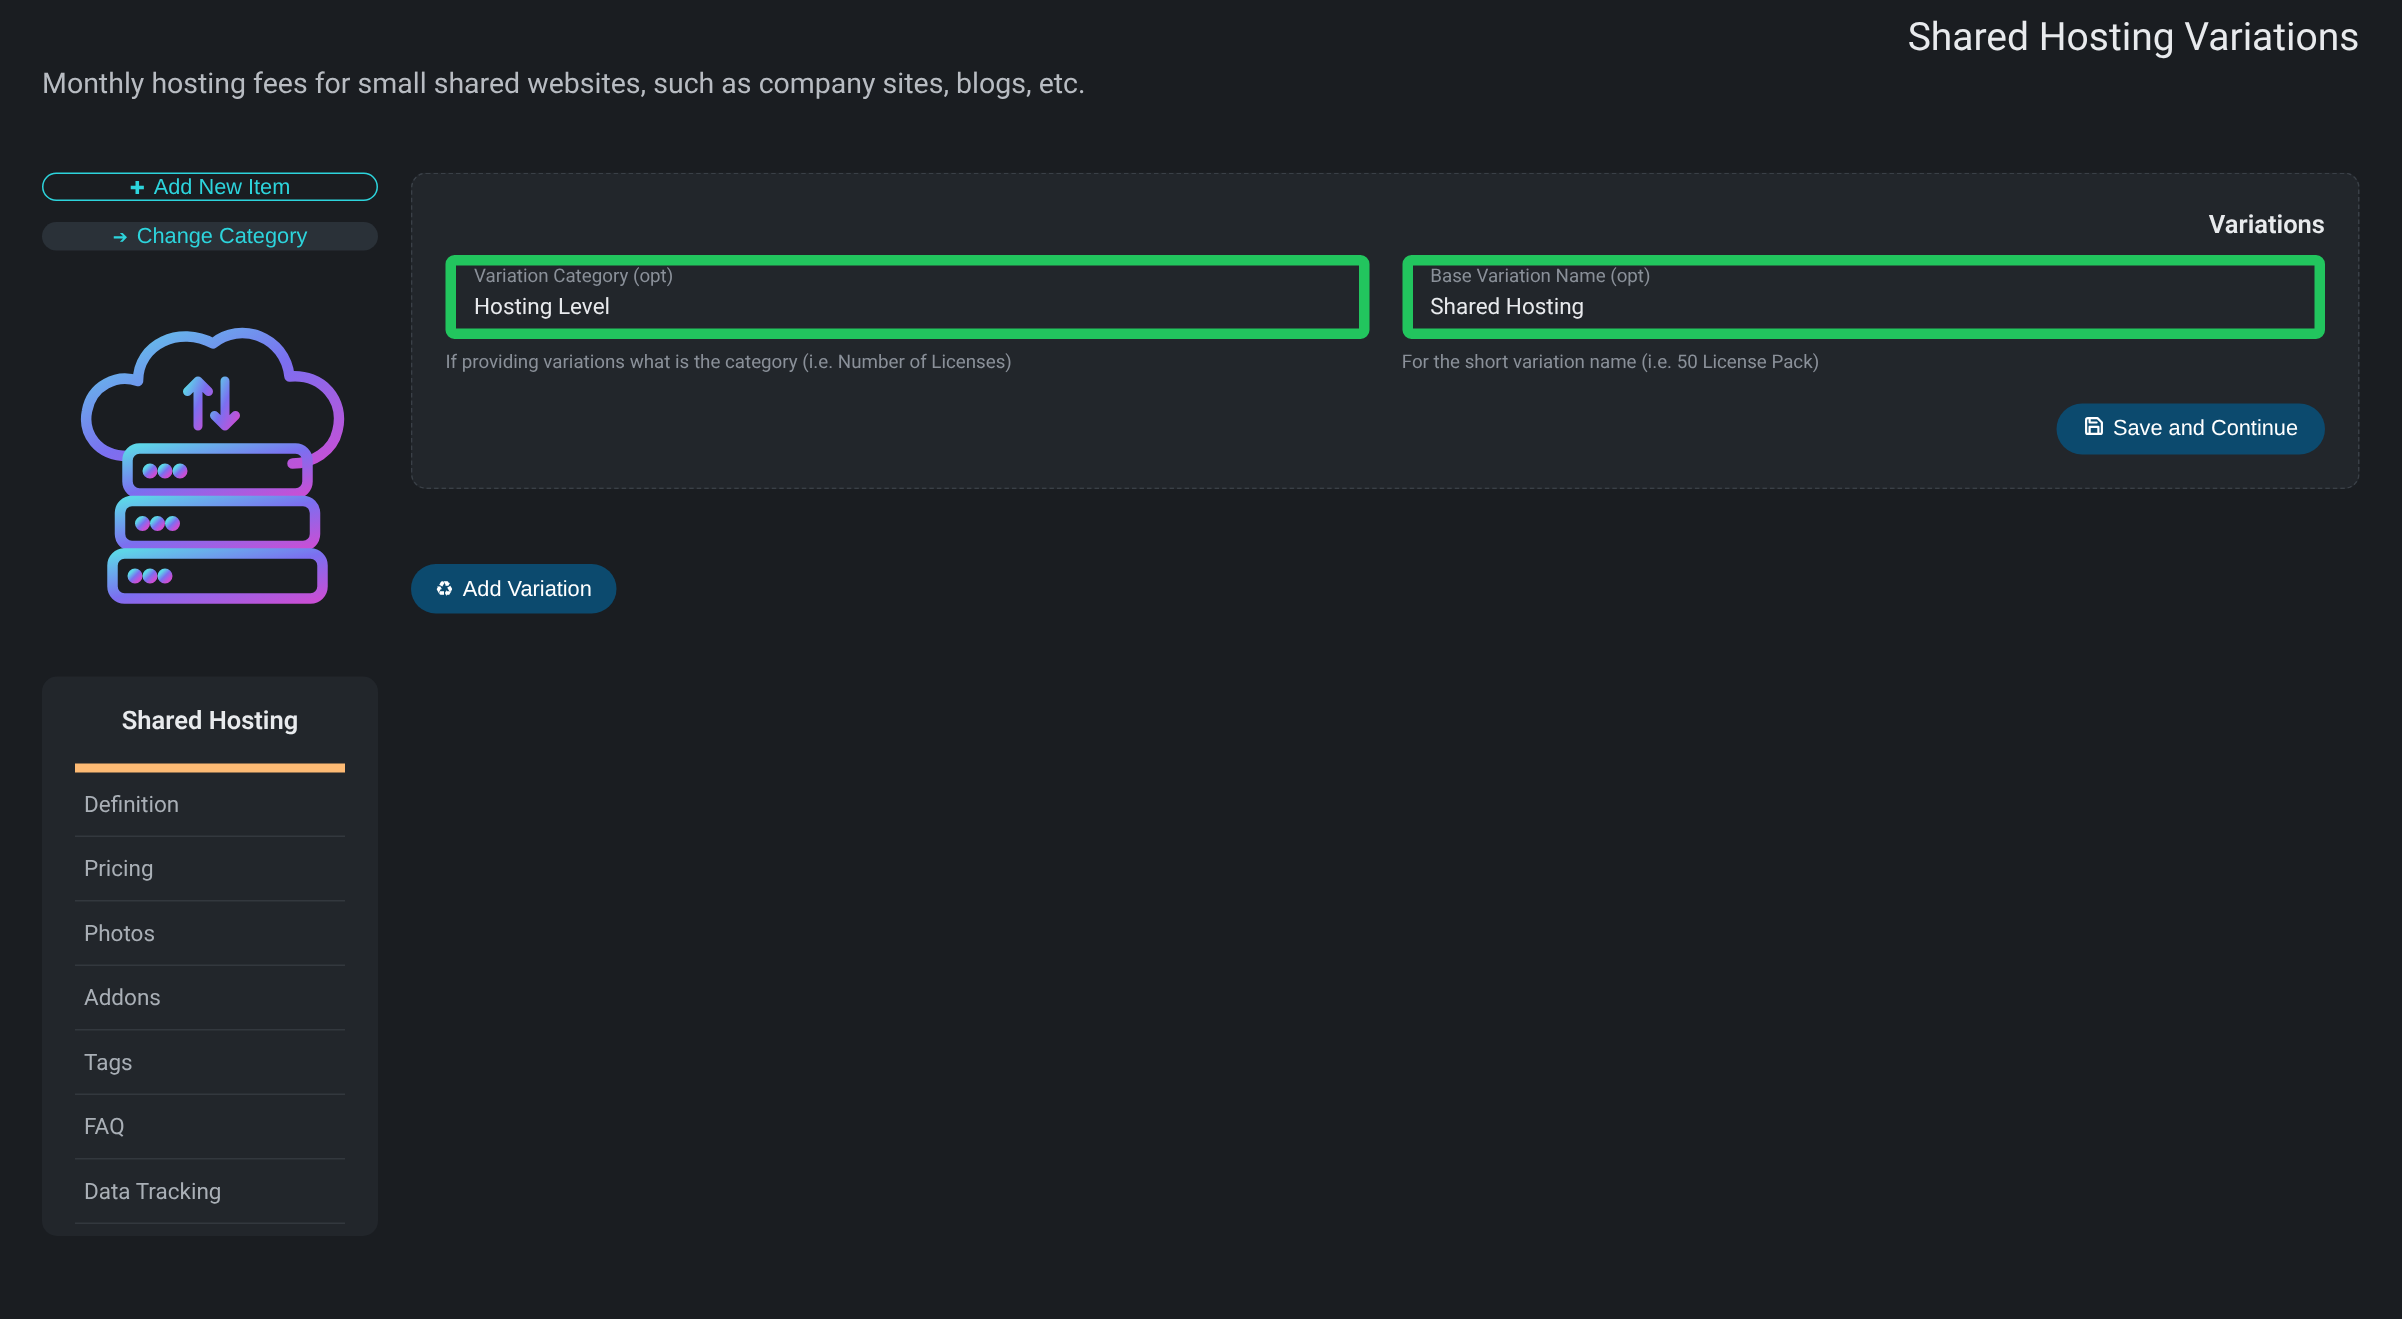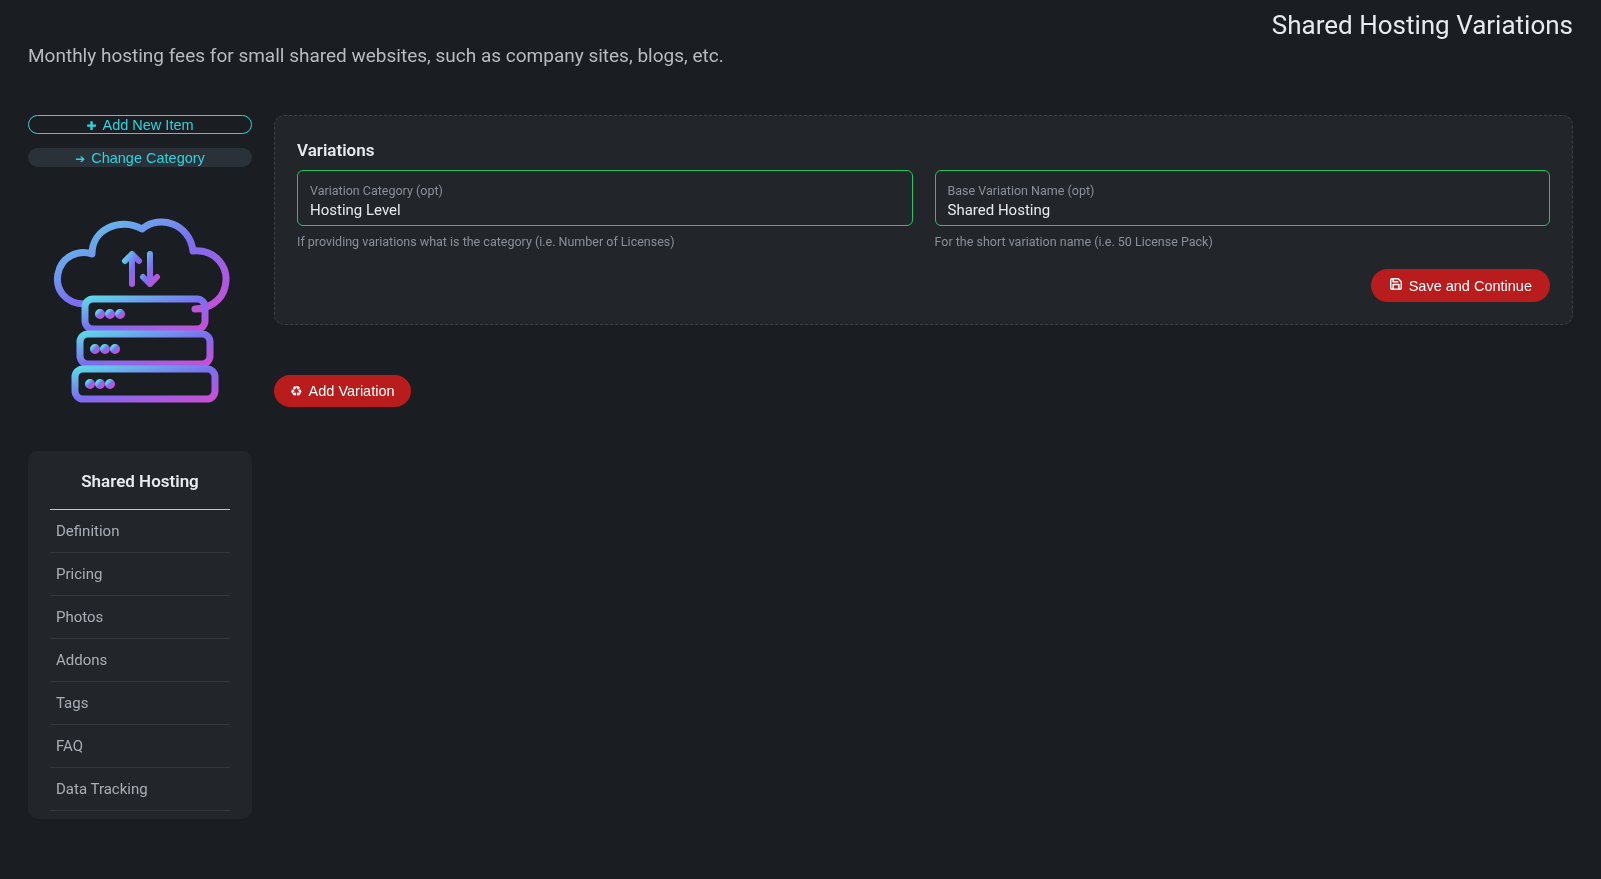--- a/index.html
+++ b/index.html
@@ -83,55 +83,56 @@
     list-style: none;
     margin: 0 10px;
   }
   .side-list li {
     padding: 12px 6px;
     border-bottom: 1px solid #33383e;
     color: #a9afb6;
     font-size: 15px;
     cursor: pointer;
   }
-  .side-list li:first-child { border-top: 1px solid #fdba74; }
+  .side-list li:first-child { border-top: 6px solid #fdba74; }
 
   .main {
     flex: 1;
   }
   .card {
     background: #22262b;
     border: 1px dashed #3a4047;
     border-radius: 10px;
     padding: 24px 22px 22px 22px;
     margin-bottom: 22px;
   }
   .card-title {
     font-size: 17px;
     font-weight: 600;
     color: #e8eaed;
     margin-bottom: 10px;
+    text-align: right;
   }
   .card-desc {
     font-size: 15.5px;
     color: #c5cad0;
     line-height: 1.5;
     margin-bottom: 22px;
   }
   .form-row {
     display: flex;
     gap: 22px;
     margin-bottom: 20px;
   }
   .form-col { flex: 1; }
   .input-wrap {
     position: relative;
-    border: 1px solid #22c55e;
+    border: 7px solid #22c55e;
     border-radius: 6px;
-    padding: 12px 12px 6px 12px;
+    padding: 0 12px 6px 12px;
     background: #22262b;
   }
   .input-label {
     font-size: 12.5px;
     color: #8a9099;
     display:block;
     margin-bottom: 2px;
   }
   .input-field {
     width: 100%;
@@ -145,21 +146,21 @@
   .input-hint {
     font-size: 12.5px;
     color: #8a9099;
     margin-top: 8px;
   }
   .card-actions {
     display: flex;
     justify-content: flex-end;
   }
   .btn-primary {
-    background: #b91c1c;
+    background: #0c4a6e;
     color: #fff;
     border: none;
     border-radius: 17px;
     padding: 8px 18px;
     font-size: 14.5px;
     cursor: pointer;
     display: inline-flex;
     align-items: center;
     gap: 6px;
   }

